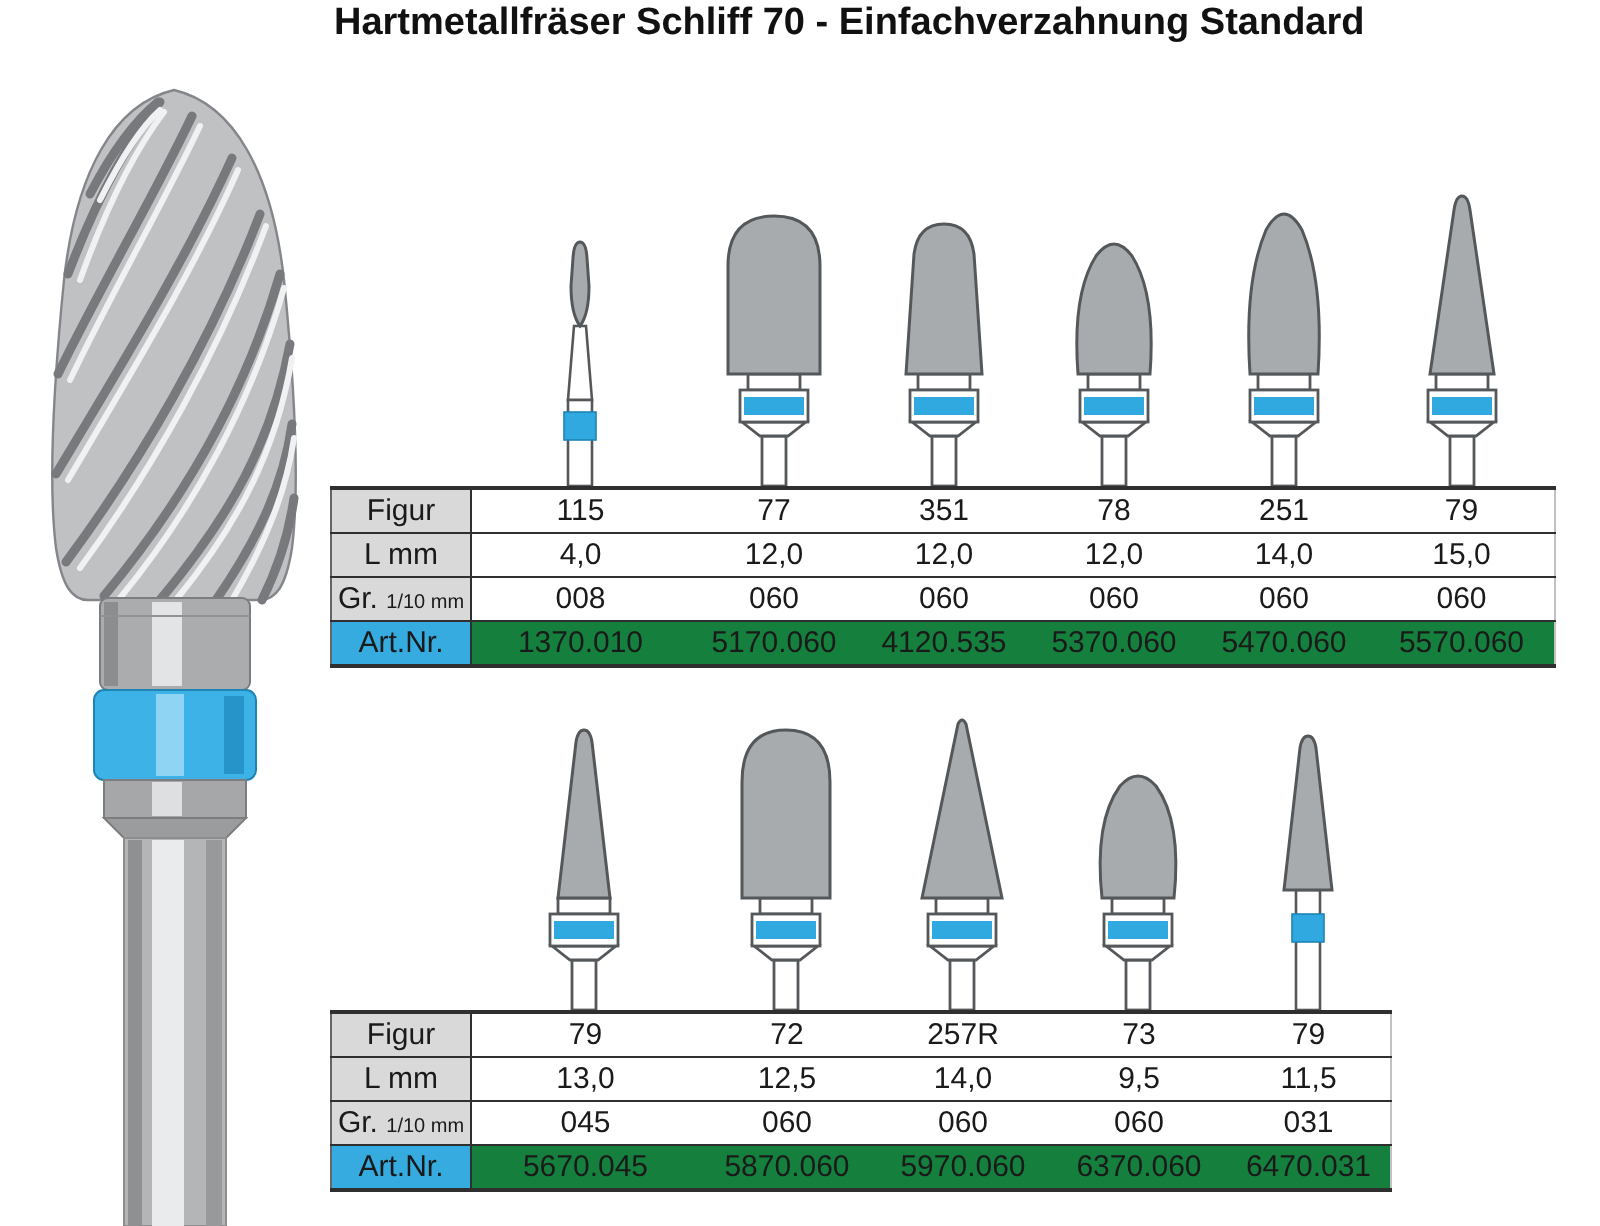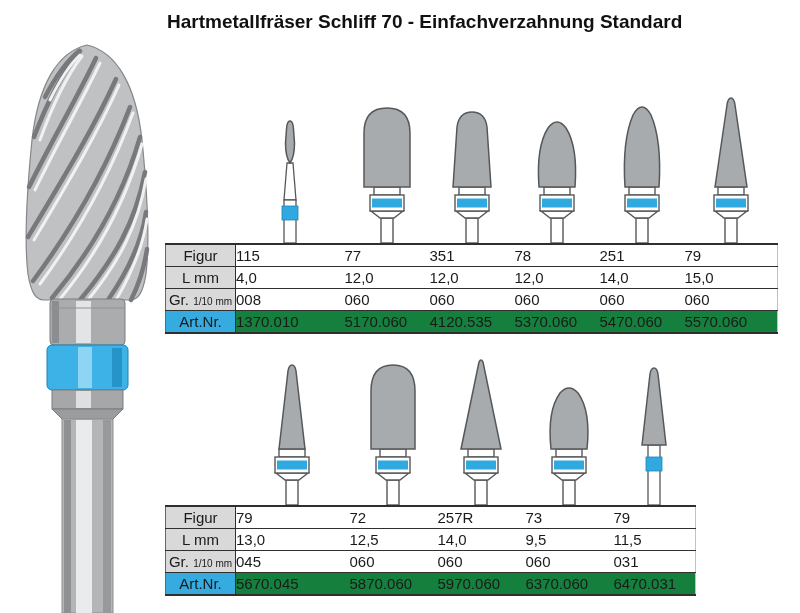--- a/index.html
+++ b/index.html
@@ -1,20 +1,20 @@
 <!DOCTYPE html>
 <html><head>
 <meta charset="utf-8">
 <style>
   html,body{margin:0;padding:0;background:#fff;}
   #page{position:relative;width:800px;height:613px;background:#fff;overflow:hidden;
         font-family:"Liberation Sans",sans-serif;color:#1a1a1a;}
 
   
-  .title{position:absolute;left:167px;top:11px;font-size:19px;font-weight:bold;white-space:nowrap;color:#111;}
+  .title{position:absolute;left:167px;top:1px;font-size:19px;font-weight:bold;white-space:nowrap;color:#111;}
   .subtitle{position:absolute;left:167px;top:39px;font-size:15px;line-height:22px;color:#222;}
 
   
   .photo{position:absolute;left:0;top:0;width:165px;height:613px;}
 
   
   .shapes{position:absolute;display:flex;align-items:flex-end;box-sizing:border-box;padding-left:70px;}
   .shapes .cell{display:flex;justify-content:center;align-items:flex-end;}
   .row1{left:165px;top:95px;width:612px;height:148px;}
   .row2{left:165px;top:357px;width:530px;height:148px;}
@@ -22,21 +22,21 @@
   .row1 .cell:nth-child(3){width:85px}.row1 .cell:nth-child(4){width:85px}
   .row1 .cell:nth-child(5){width:85px}.row1 .cell:nth-child(6){width:93px}
   .row2 .cell:nth-child(1){width:114px}.row2 .cell:nth-child(2){width:88px}
   .row2 .cell:nth-child(3){width:88px}.row2 .cell:nth-child(4){width:88px}
   .row2 .cell:nth-child(5){width:82px}
   svg.bur{display:block;width:60px;height:148px;}
   .head{fill:#a8abad;stroke:#55585a;stroke-width:1.5;}
 
   
   table.spec{position:absolute;border-collapse:collapse;table-layout:fixed;font-size:15px;
-             border-top:2px solid #2f2f2f;border-bottom:2px solid #2f2f2f;
+             text-align:center;border-top:2px solid #2f2f2f;border-bottom:2px solid #2f2f2f;
              border-left:1px solid #666;border-right:1px solid #c2c2c2;}
   .t1{left:165px;top:243px;width:612px;}
   .t2{left:165px;top:505px;width:530px;}
   .spec th,.spec td{height:21px;padding:0;font-weight:normal;overflow:hidden;}
   .spec tr+tr th,.spec tr+tr td{border-top:1.5px solid #2f2f2f;}
   .spec th{background:#d9d9d9;border-right:1.5px solid #2f2f2f;}
   .spec tr.art th{background:#36abe0;margin-top:44px;}
   .spec tr.art td{background:#15803d;}
   .unit{font-size:10px;}
 </style>

